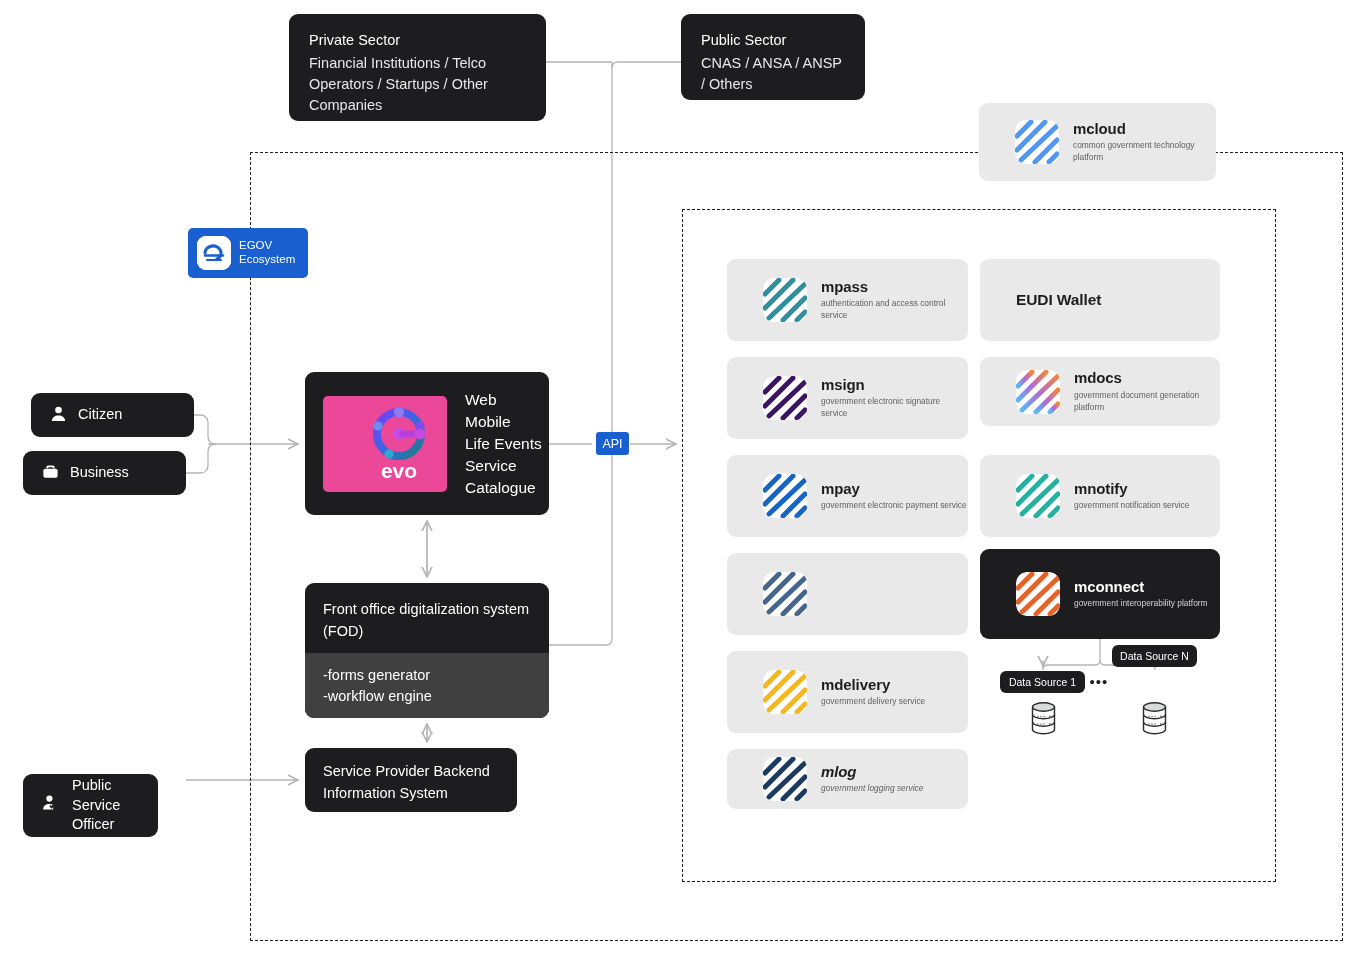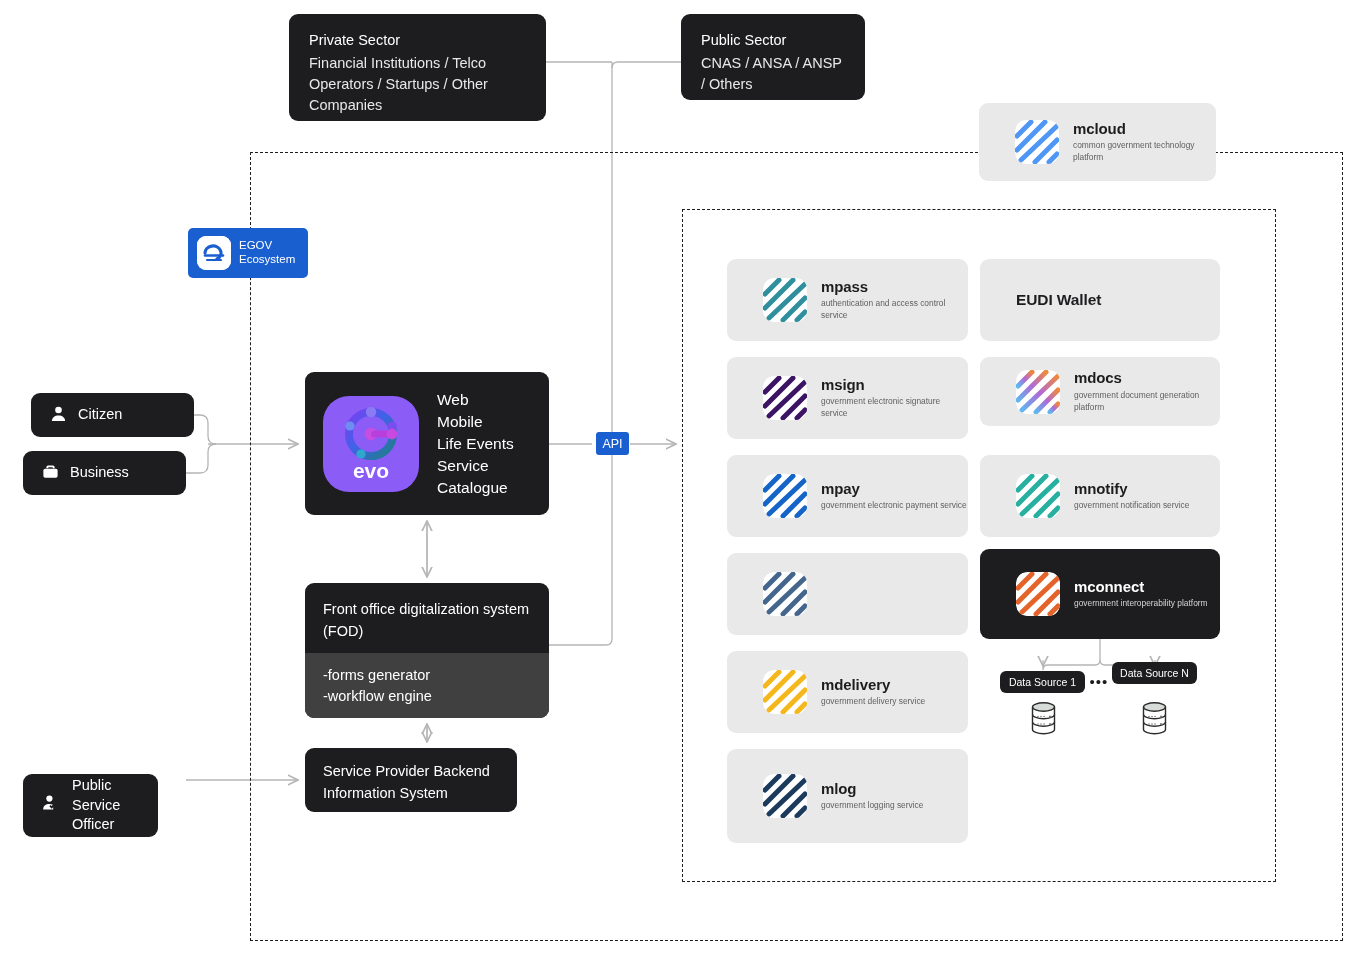--- a/index.html
+++ b/index.html
@@ -24,22 +24,22 @@
 
   
   .actor{display:flex;align-items:center;gap:11px;padding-left:19px;}
   .actor .lbl{font-size:14.5px;line-height:1.35;}
   #citizen{left:23px;top:393px;width:163px;height:44px;margin-left:8px;}
   #business{left:23px;top:451px;width:163px;height:44px;}
   #officer{left:23px;top:748px;width:135px;height:63px;margin-top:26px;}
 
   
   #evo-box{left:305px;top:372px;width:244px;height:143px;display:flex;align-items:center;}
-  #evo-logo{width:96px;height:96px;border-radius:26px;background:#8b5cf6;margin-left:18px;
-            position:relative;flex:0 0 auto;}
+  #evo-logo{width:96px;height:96px;border-radius:5px;background:#ec4899;margin-left:18px;
+            position:relative;flex:0 0 auto;padding-left:28px;}
   #evo-list{margin-left:18px;font-size:15.5px;line-height:1.42;}
 
   
   #fod-box{left:305px;top:583px;width:244px;height:135px;border-radius:9px;overflow:hidden;background:#1d1d1f;}
   #fod-top{padding:16px 18px 10px 18px;font-size:14.5px;line-height:1.5;color:#fff;}
   #fod-bottom{background:#404040;padding:12px 18px 14px 18px;font-size:14.5px;line-height:1.5;color:#fff;}
 
   #backend-box{left:305px;top:748px;width:212px;height:64px;}
   #backend-box .inner{padding:13px 18px;font-size:14.5px;line-height:1.5;}
 
@@ -62,31 +62,31 @@
   #mcloud-card{left:979px;top:103px;width:237px;height:78px;}
 
   
   .colA{left:727px;width:241px;}
   .colB{left:980px;width:240px;}
   #c-mpass{top:259px;height:82px;}
   #c-msign{top:357px;height:82px;}
   #c-mpay{top:455px;height:82px;}
   #c-mpower{top:553px;height:82px;}
   #c-mdelivery{top:651px;height:82px;}
-  #c-mlog{top:749px;height:94px;}
+  #c-mlog{top:749px;height:60px;font-style:italic;}
   #c-eudi{top:259px;height:82px;}
   #c-mdocs{top:357px;height:69px;}
   #c-mnotify{top:455px;height:82px;}
   #c-mconnect{top:549px;height:90px;}
 
   
   .ds{background:#1d1d1f;color:#fff;border-radius:6px;font-size:10.5px;
       display:flex;align-items:center;justify-content:center;height:22px;}
   #ds1{left:1000px;top:671px;width:85px;}
-  #dsN{left:1112px;top:662px;width:85px;}
+  #dsN{left:1112px;top:645px;width:85px;}
   #ds-dots{left:1088px;top:673px;width:22px;font-size:15px;color:#1d1d1f;text-align:center;letter-spacing:1px;}
   #db1{left:1025px;top:700px;}
   #db2{left:1136px;top:700px;}
   .dbicon{width:37px;height:37px;}
 
   
   #egov-badge{left:188px;top:228px;width:120px;height:50px;background:#1a5fd0;border-radius:5px;
               display:flex;align-items:center;padding-left:9px;gap:8px;}
   #egov-icon{width:34px;height:34px;border-radius:9px;background:#fff;flex:0 0 auto;position:relative;}
   #egov-txt{color:#fff;font-size:11.5px;line-height:1.2;font-weight:500;}

